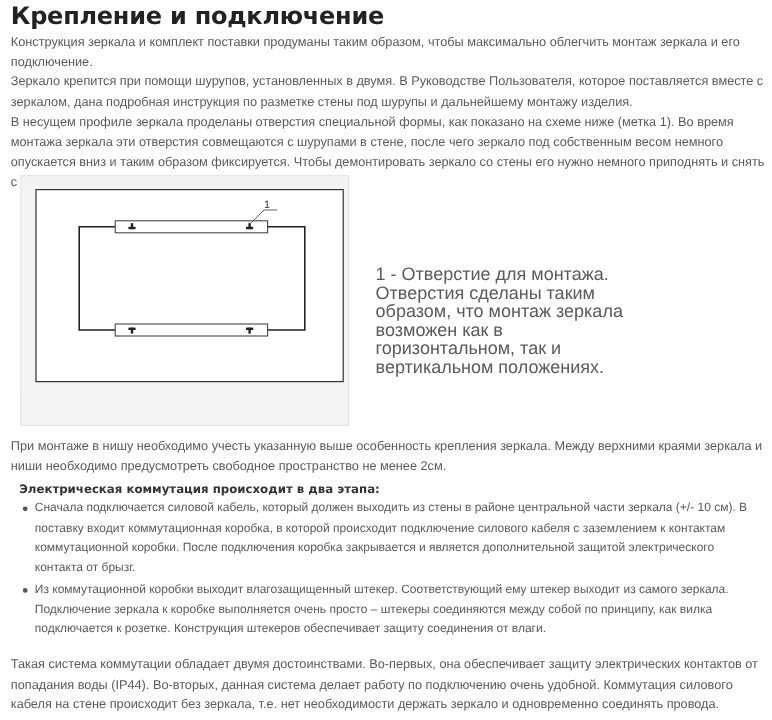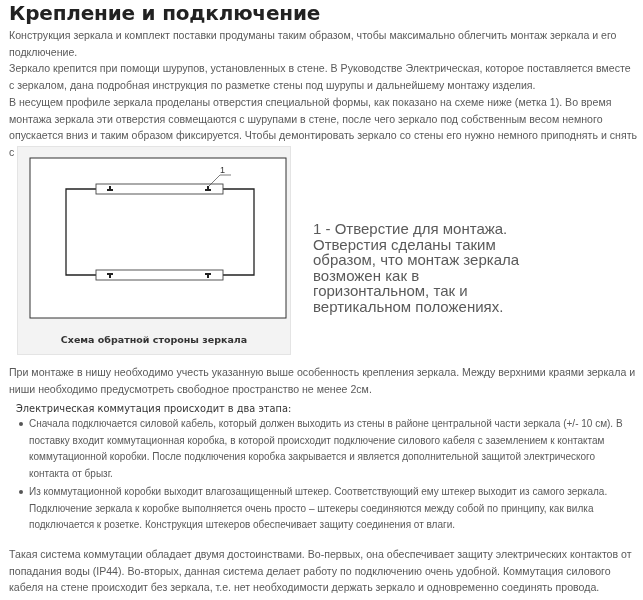--- a/index.html
+++ b/index.html
@@ -30,41 +30,41 @@
     line-height: 26px; text-align: center;
     font-family: "DejaVu Sans", sans-serif; font-weight: bold;
     font-size: 9.5px; color: #333333;
   }
   .note {
     position: absolute; left: 313px; top: 221px; width: 220px;
     font-size: 15px; line-height: 15.5px; color: #5a5a5a; margin: 0;
   }
   .subhead {
     position: absolute; left: 16px; top: 403px;
-    font-family: "DejaVu Sans", sans-serif; font-weight: normal;
+    font-family: "DejaVu Sans", sans-serif; font-weight: bold;
     font-size: 9.8px; color: #333333; margin: 0;
   }
   ul.list { position: absolute; left: 0; top: 416px; width: 643px; margin: 0; padding: 0; list-style: none; }
   ul.list li {
     position: relative; padding-left: 29px; width: 600px;
     font-size: 10px; line-height: 16.5px; color: #5a5a5a;
     margin-bottom: 2px;
   }
   ul.list li .bullet {
     position: absolute; left: 19px; top: 6px; width: 4px; height: 4px;
     border-radius: 50%; background: #555555;
   }
 </style>
 </head>
 <body>
 
 <h1 class="title">Крепление и подключение</h1>
 
 <p class="p" style="top:27px">Конструкция зеркала и комплект поставки продуманы таким образом, чтобы максимально облегчить монтаж зеркала и его подключение.</p>
-<p class="p" style="top:60px">Зеркало крепится при помощи шурупов, установленных в стене. В Руководстве Электрическая, которое поставляется вместе с зеркалом, дана подробная инструкция по разметке стены под шурупы и дальнейшему монтажу изделия.</p>
+<p class="p" style="top:60px">Зеркало крепится при помощи шурупов, установленных в двумя. В Руководстве Пользователя, которое поставляется вместе с зеркалом, дана подробная инструкция по разметке стены под шурупы и дальнейшему монтажу изделия.</p>
 <p class="p" style="top:94px">В несущем профиле зеркала проделаны отверстия специальной формы, как показано на схеме ниже (метка 1). Во время монтажа зеркала эти отверстия совмещаются с шурупами в стене, после чего зеркало под собственным весом немного опускается вниз и таким образом фиксируется. Чтобы демонтировать зеркало со стены его нужно немного приподнять и снять с шурупов.</p>
 
 <div class="figure">
   <svg width="272" height="180" viewBox="0 0 272 180">
     <rect x="0" y="0" width="272" height="180" fill="#f3f3f3"></rect>
     <rect x="12" y="11" width="256" height="160" fill="#ffffff" stroke="#333333" stroke-width="1"></rect>
     <polyline points="78,42 48,42 48,128 78,128" fill="none" stroke="#222222" stroke-width="1.3"></polyline>
     <polyline points="205,42 236,42 236,128 205,128" fill="none" stroke="#222222" stroke-width="1.3"></polyline>
     <rect x="78" y="37" width="127" height="10" fill="#ffffff" stroke="#444444" stroke-width="0.9"></rect>
     <rect x="78" y="123" width="127" height="10" fill="#ffffff" stroke="#444444" stroke-width="0.9"></rect>
@@ -74,21 +74,20 @@
       <rect x="187" y="42" width="6" height="2"></rect>
         <rect x="189" y="39" width="2" height="5"></rect>
       <rect x="89" y="126" width="6" height="2"></rect>
         <rect x="91" y="126" width="2" height="5"></rect>
       <rect x="187" y="126" width="6" height="2"></rect>
         <rect x="189" y="126" width="2" height="5"></rect>
     </g>
     <polyline points="191,39 202,28 213,28" fill="none" stroke="#444444" stroke-width="0.7"></polyline>
     <text x="202" y="26" font-family="Liberation Sans, sans-serif" font-size="9" fill="#333333">1</text>
   </svg>
-  <div class="caption">Схема обратной стороны зеркала</div>
 </div>
 
 <p class="note">1 - Отверстие для монтажа. Отверстия сделаны таким образом, что монтаж зеркала возможен как в горизонтальном, так и вертикальном положениях.</p>
 
 <p class="p" style="top:364px">При монтаже в нишу необходимо учесть указанную выше особенность крепления зеркала. Между верхними краями зеркала и ниши необходимо предусмотреть свободное пространство не менее 2см.</p>
 
 <p class="subhead">Электрическая коммутация происходит в два этапа:</p>
 
 <ul class="list">
   <li>

